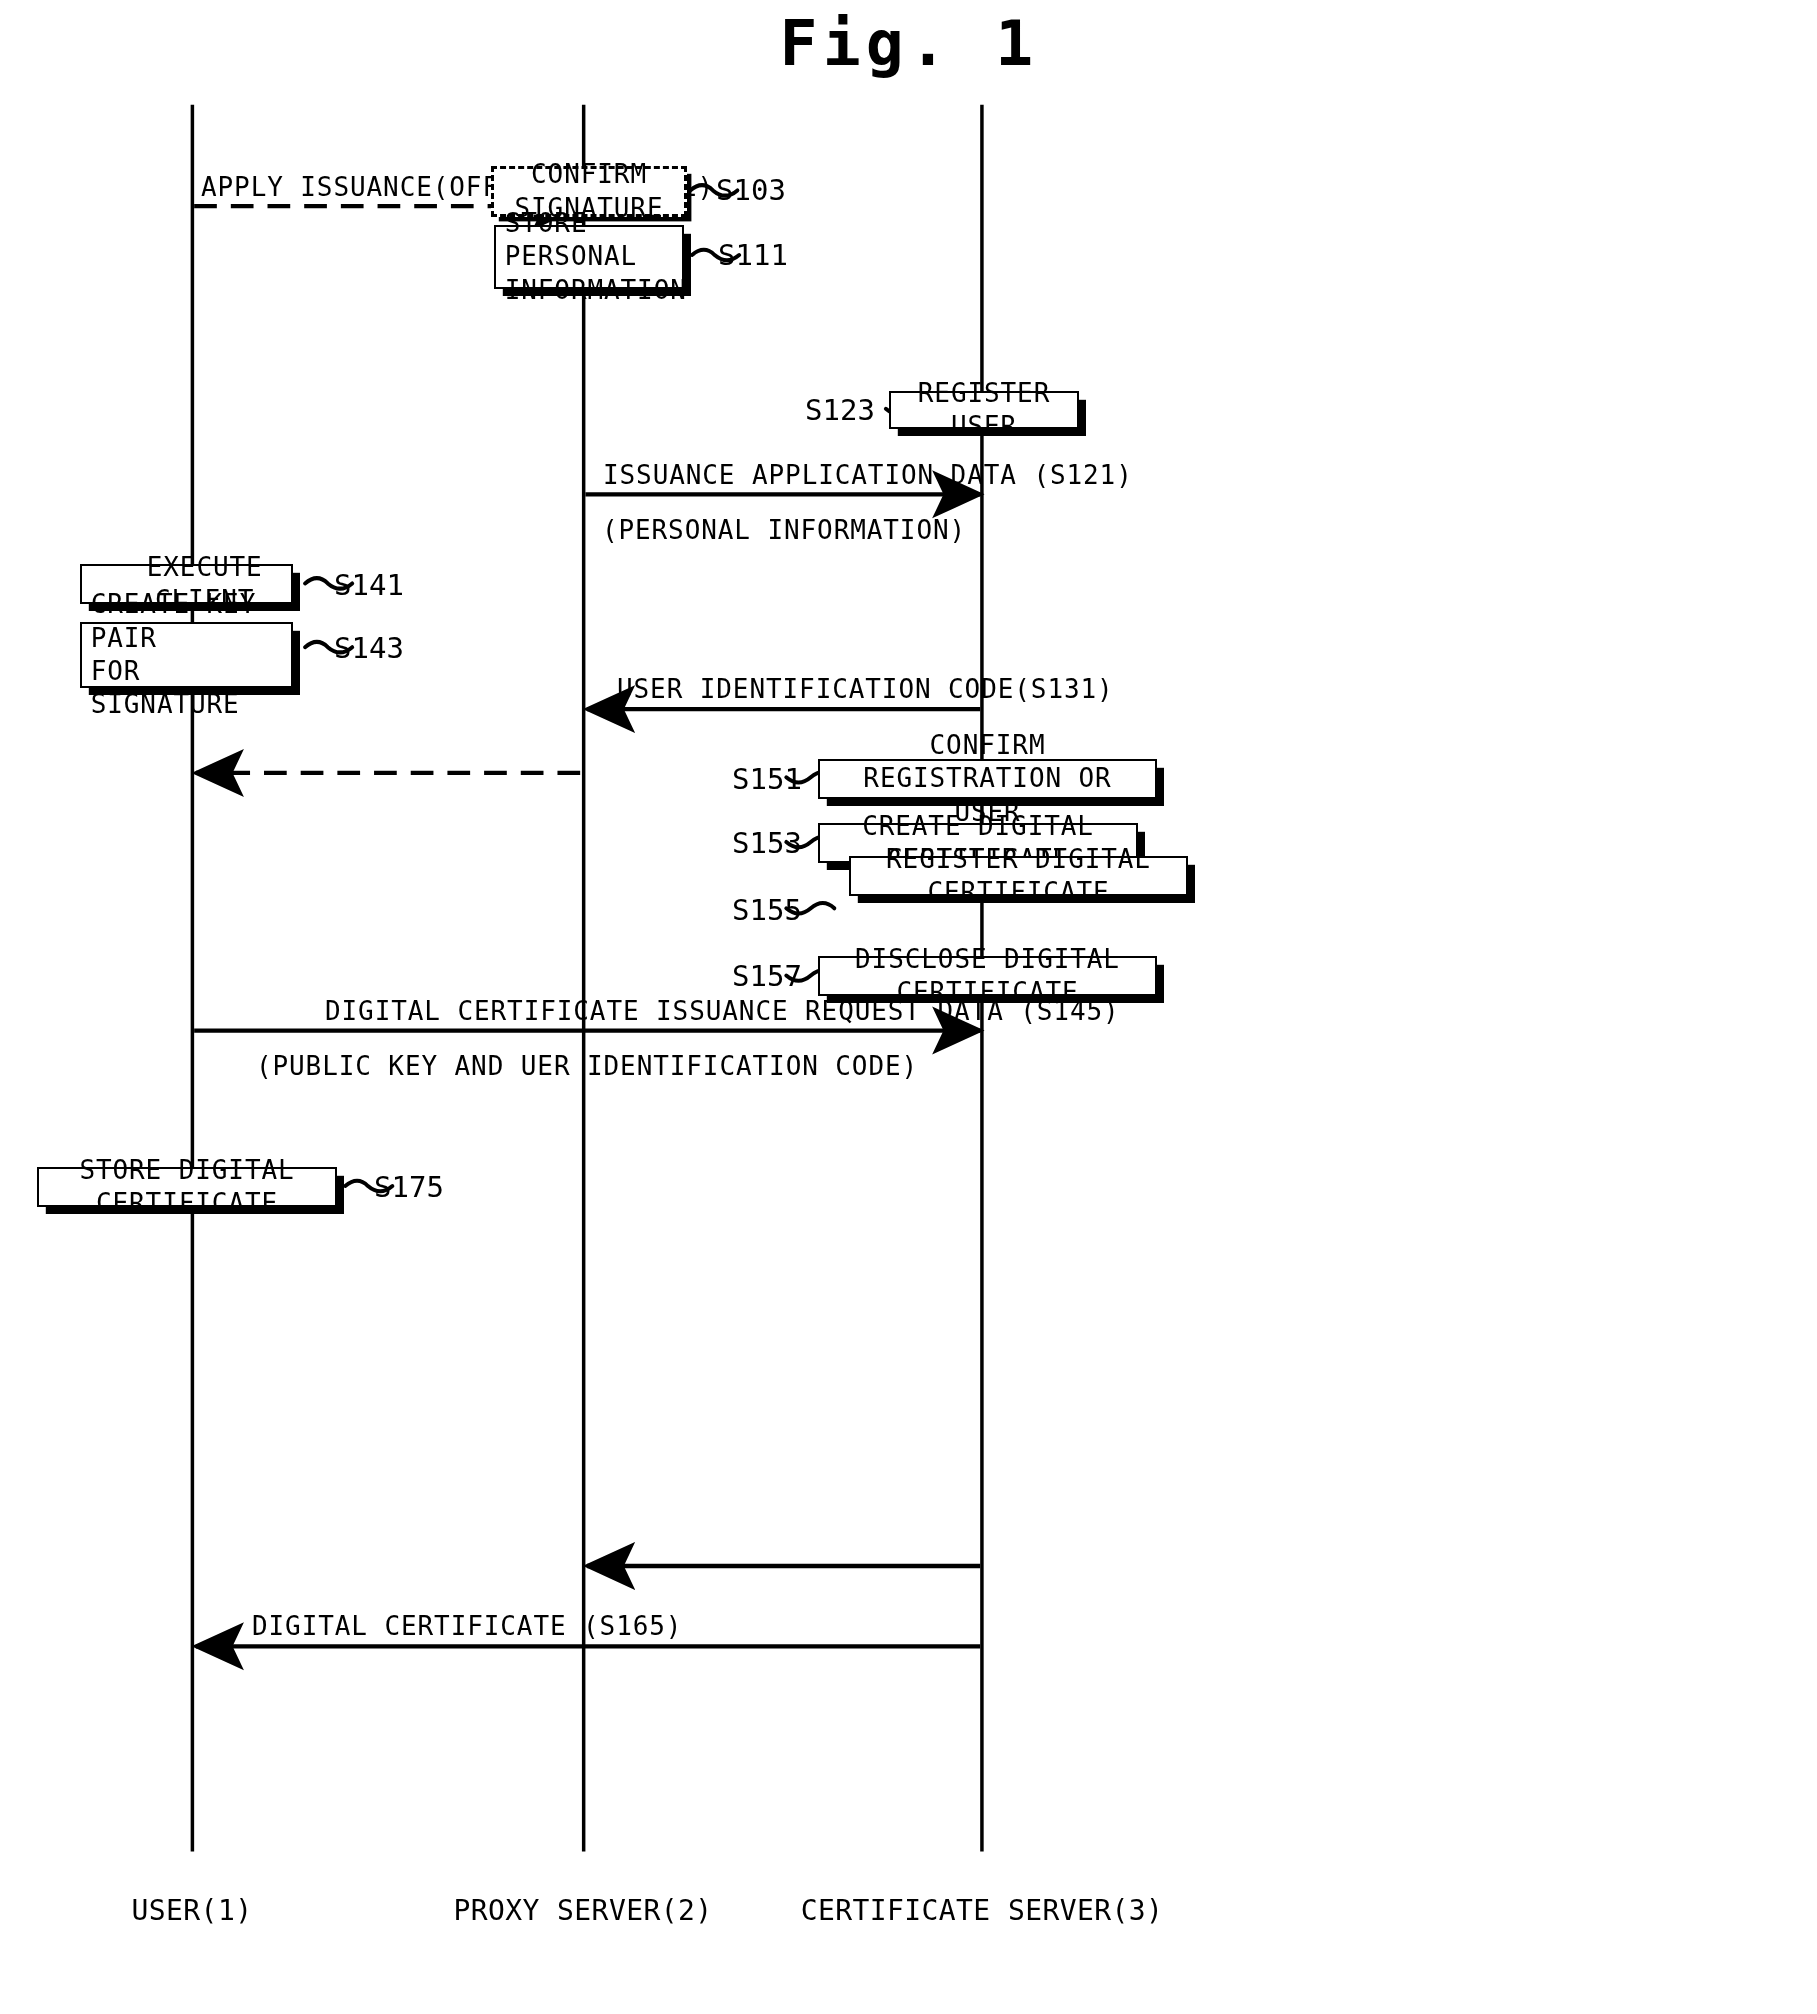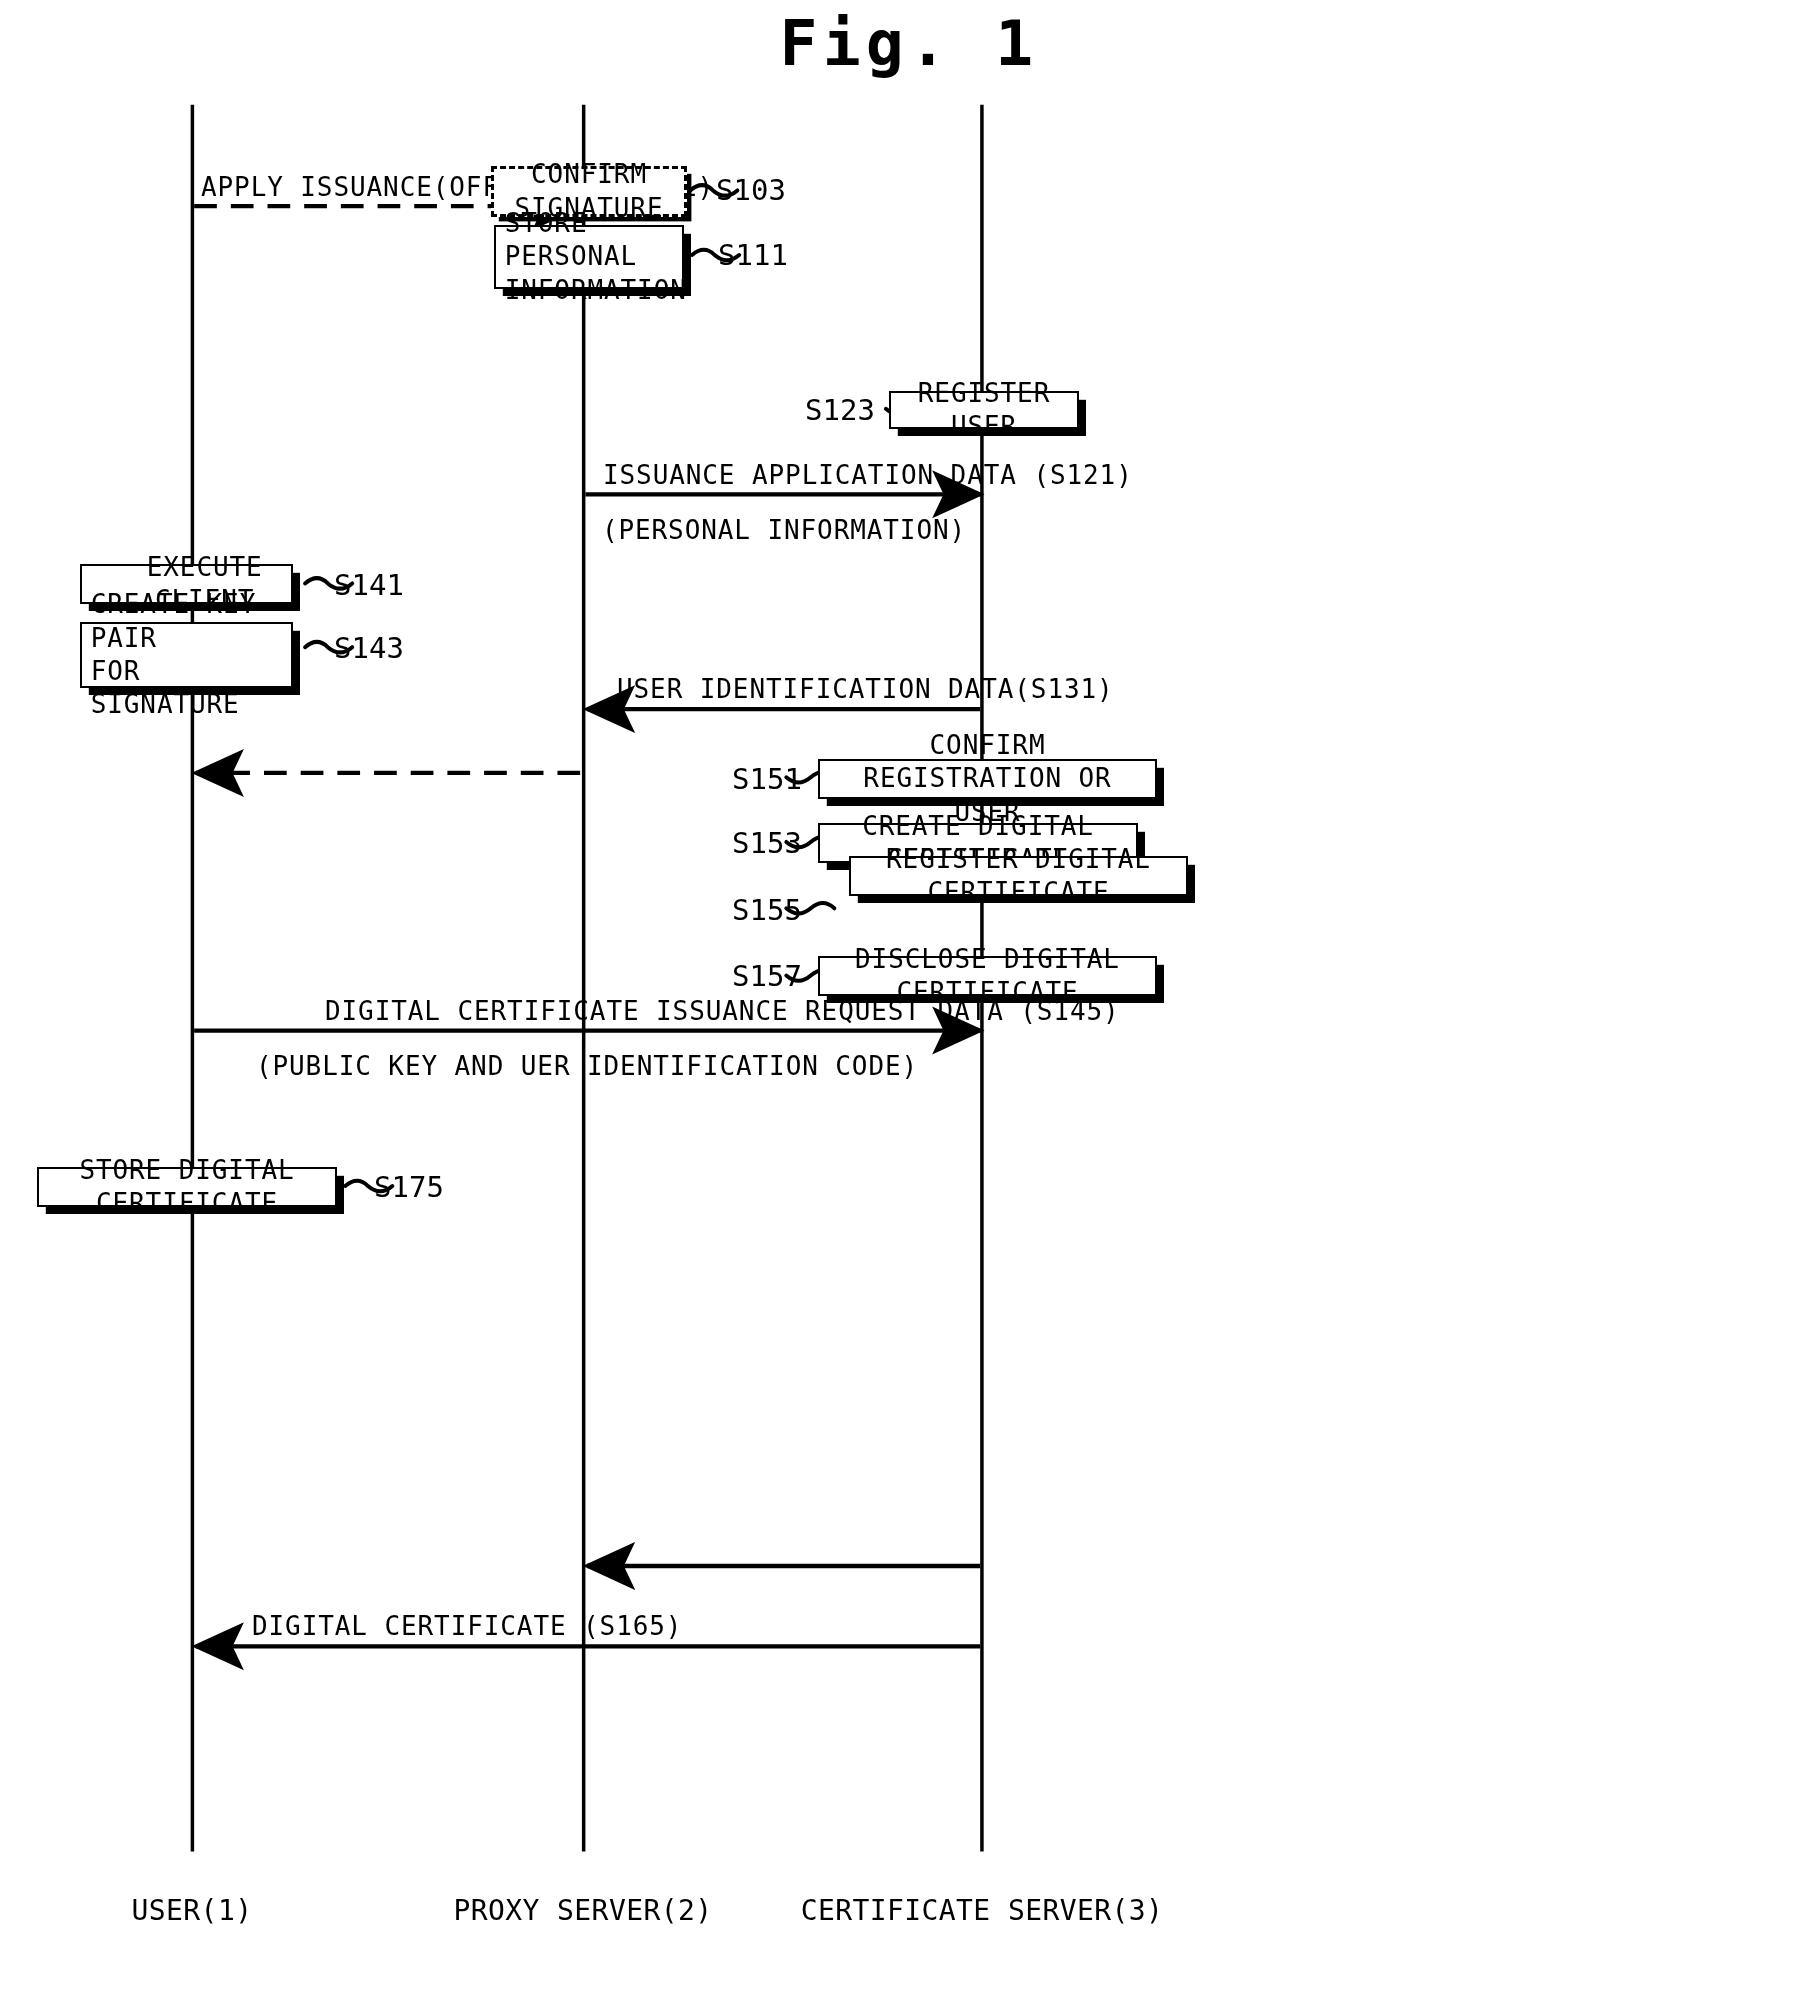--- a/index.html
+++ b/index.html
@@ -159,21 +159,21 @@
       <path d="M 900 1117 q 14 12 28 0 q 14 -12 27 0"></path>
       <path d="M 395 1358 q 14 -12 26 0 q 14 12 28 0"></path>
     </g>
   </svg>
 
   <div class="lbl" style="left:201px; top:171px;">APPLY ISSUANCE(OFF-LINE) (S101)</div>
 
   <div class="lbl" style="left:603px; top:459px;">ISSUANCE APPLICATION DATA (S121)</div>
   <div class="lbl c" style="left:784px; top:514px;">(PERSONAL INFORMATION)</div>
 
-  <div class="lbl" style="left:617px; top:673px;">USER IDENTIFICATION DATA(S131)</div>
+  <div class="lbl" style="left:617px; top:673px;">USER IDENTIFICATION CODE(S131)</div>
 
 
   <div class="lbl" style="left:325px; top:995px;">DIGITAL CERTIFICATE ISSUANCE REQUEST DATA (S145)</div>
   <div class="lbl c" style="left:587px; top:1050px;">(PUBLIC KEY AND UER IDENTIFICATION CODE)</div>
 
 
   <div class="lbl" style="left:252px; top:1610px;">DIGITAL CERTIFICATE (S165)</div>
 
   <div class="pbox dashed" style="left:491px; top:166px; width:196px; height:51px;">CONFIRM SIGNATURE</div>
   <div class="steplbl" style="left:716px; top:173px;">S103</div>

